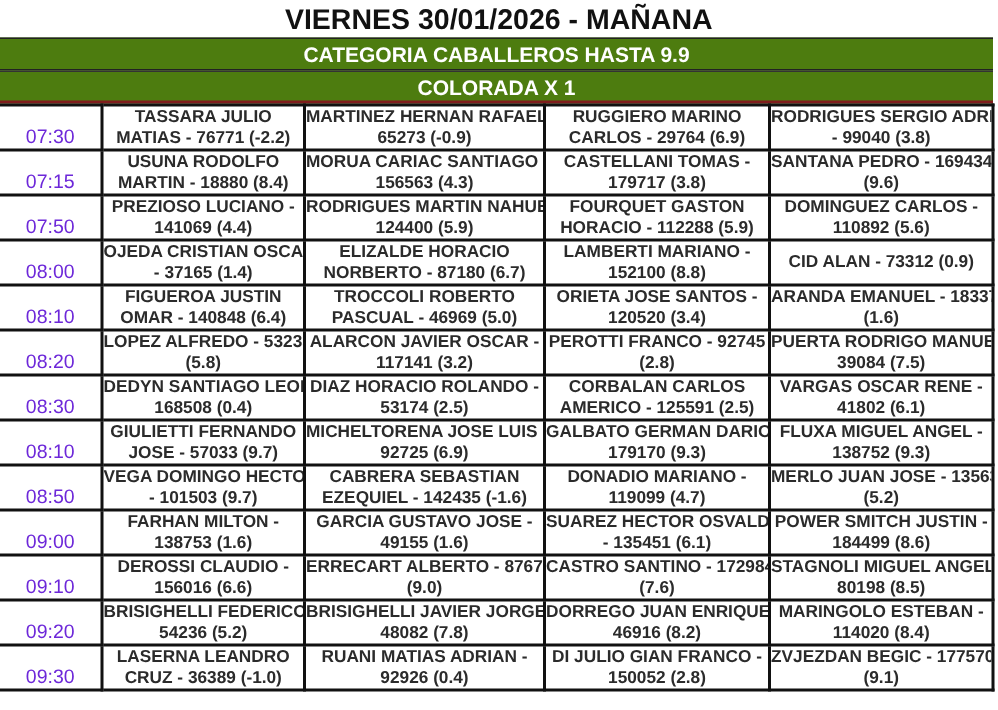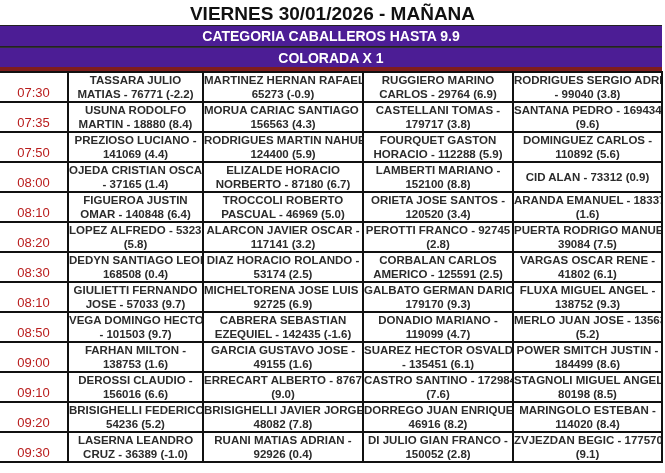--- a/index.html
+++ b/index.html
@@ -4,36 +4,36 @@
 <style>
   html, body { margin: 0; padding: 0; background: #ffffff; }
   body { width: 665px; height: 473px; overflow: hidden; font-family: "Liberation Sans", sans-serif; }
   .sheet { position: relative; width: 665px; height: 473px; }
   .title {
     height: 25px; line-height: 27px; text-align: center;
     font-family: "Liberation Sans", sans-serif; font-weight: bold; font-size: 19px; color: #111;
     letter-spacing: 0px; background: #fff;
   }
   .bar {
-    background: #4c1d95; color: #ffffff; font-weight: bold; text-align: center;
+    background: #4d7c0f; color: #ffffff; font-weight: bold; text-align: center;
     font-size: 14px; border-top: 1px solid #222; border-bottom: 1px solid #222;
     margin-right: 3px;
   }
   .bar1 { height: 20px; line-height: 21px; }
-  .bar2 { height: 19px; line-height: 20px; border-top: 1px solid #333; border-bottom: 4px solid #7f1d1d; }
+  .bar2 { height: 19px; line-height: 20px; border-top: 1px solid #333; border-bottom: 2px solid #7f1d1d; }
   table.grid {
     border-collapse: collapse; width: 662px; table-layout: fixed;
   }
   table.grid td {
     border: 2px solid #111; padding: 0; height: 25px;
     font-size: 11.5px; font-weight: bold; color: #2b2b2b; text-align: center;
     line-height: 14px; vertical-align: middle; overflow: hidden;
   }
   table.grid td.time {
-    border-left: none; font-weight: normal; font-size: 13px; color: #b91c1c;
+    border-left: none; font-weight: normal; font-size: 13px; color: #6d28d9;
     vertical-align: bottom; padding-bottom: 1px; text-align: center;
   }
   .cell-line { display: block; white-space: nowrap; }
 </style>
 </head>
 <body>
 
 <div class="sheet">
   <div class="title">VIERNES 30/01/2026 - MAÑANA</div>
   <div class="bar bar1">CATEGORIA CABALLEROS HASTA 9.9</div>
@@ -60,21 +60,21 @@
           <td>
             <span class="cell-line">RUGGIERO MARINO</span>
             <span class="cell-line">CARLOS - 29764 (6.9)</span>
           </td>
           <td>
             <span class="cell-line">RODRIGUES SERGIO ADRIAN</span>
             <span class="cell-line">- 99040 (3.8)</span>
           </td>
         </tr>
         <tr>
-          <td class="time">07:35</td>
+          <td class="time">07:15</td>
           <td>
             <span class="cell-line">USUNA RODOLFO</span>
             <span class="cell-line">MARTIN - 18880 (8.4)</span>
           </td>
           <td>
             <span class="cell-line">MORUA CARIAC SANTIAGO -</span>
             <span class="cell-line">156563 (4.3)</span>
           </td>
           <td>
             <span class="cell-line">CASTELLANI TOMAS -</span>

